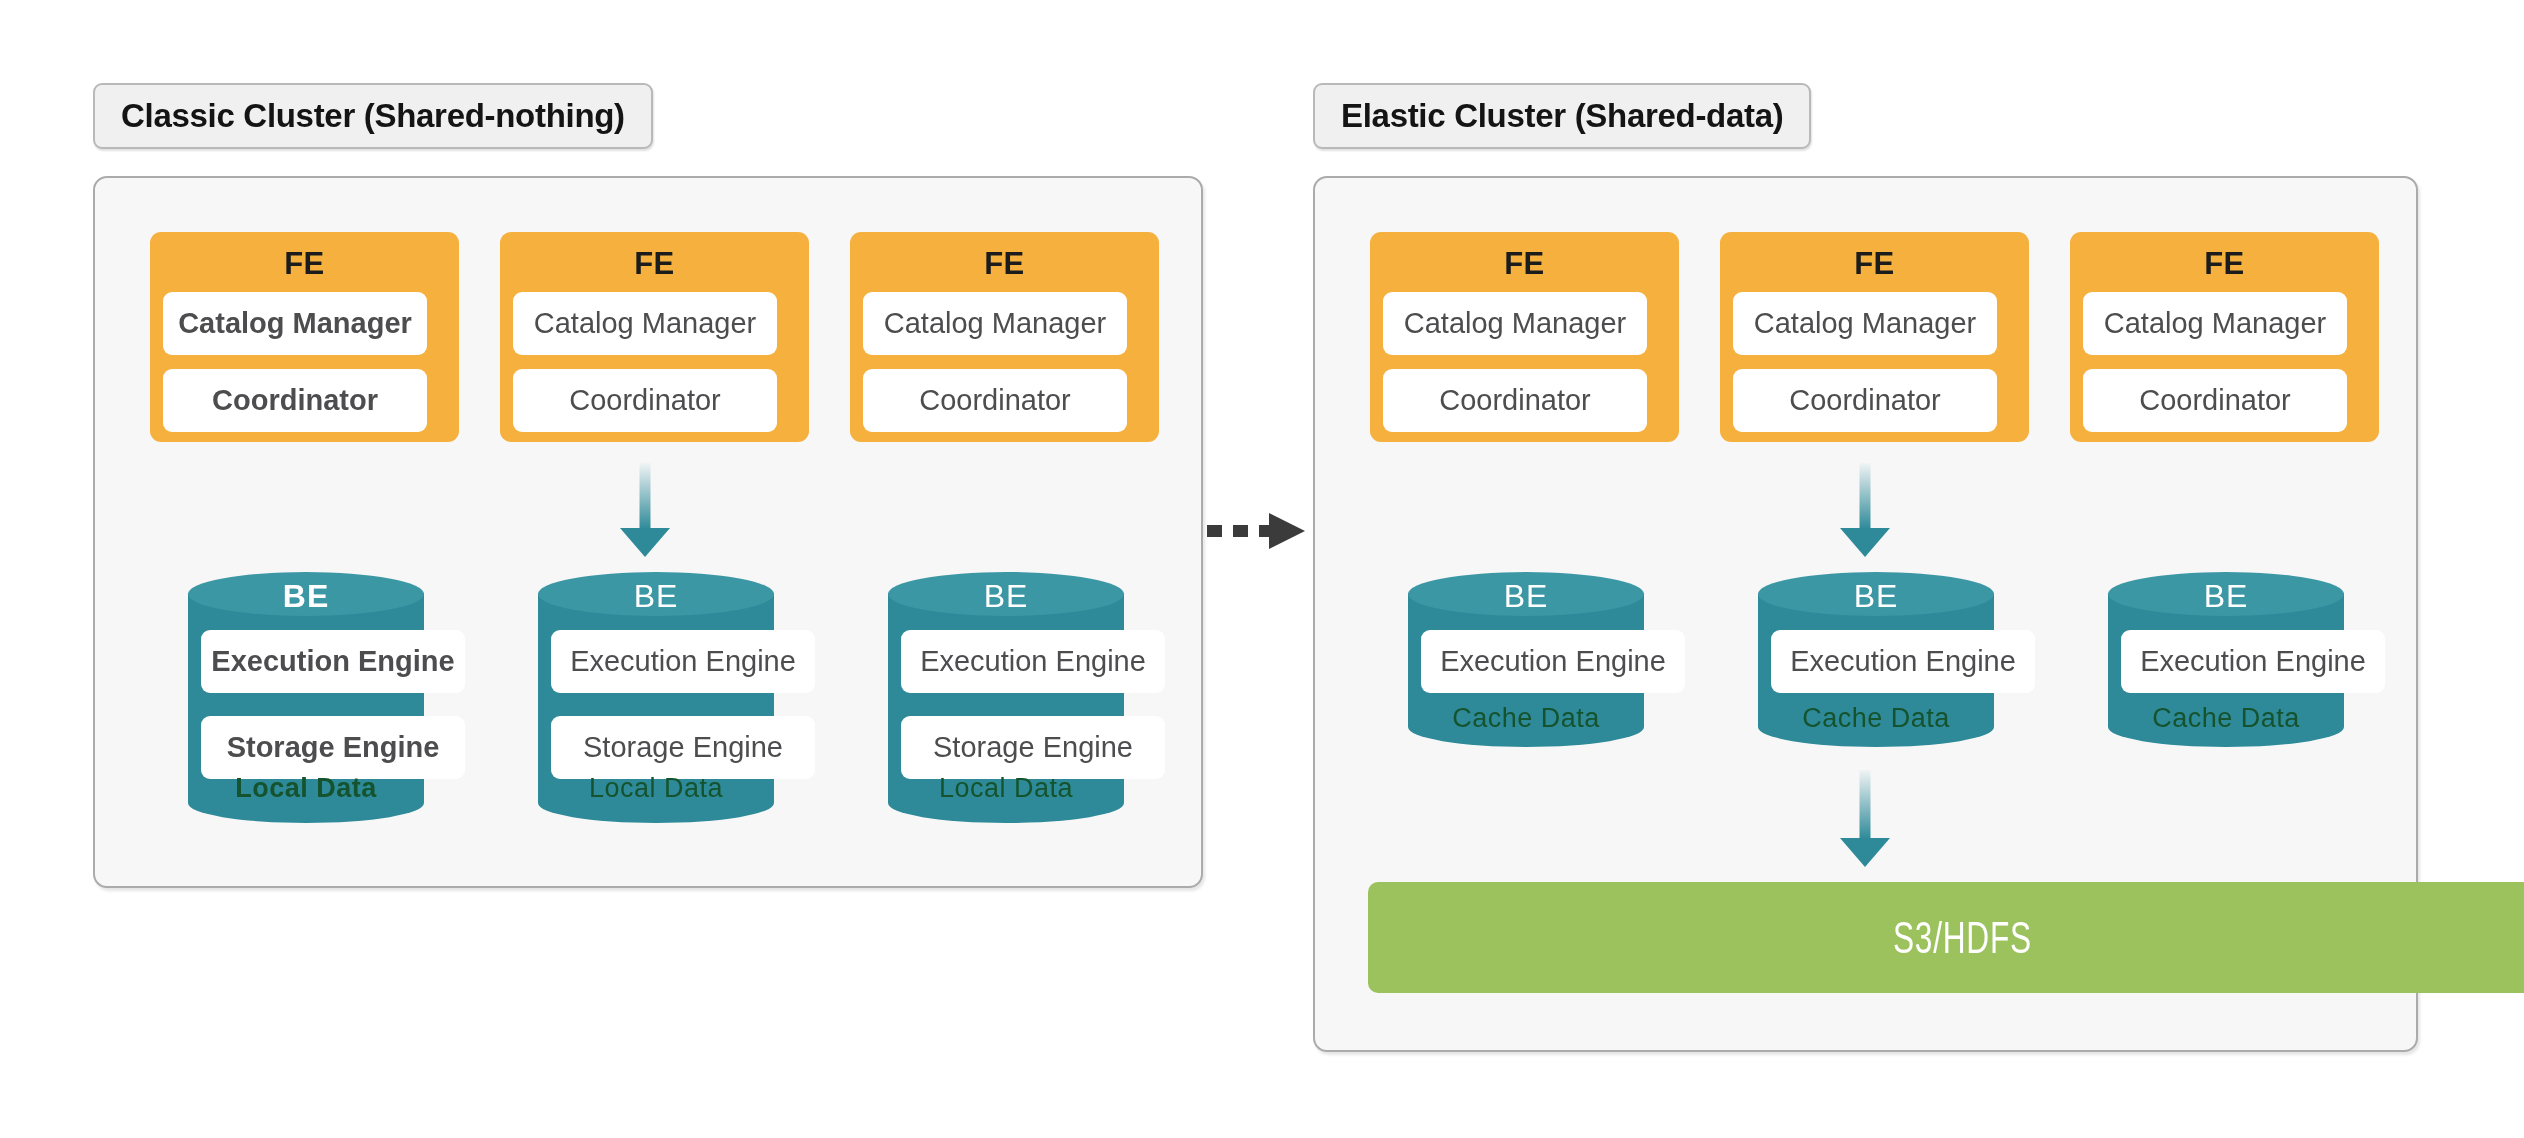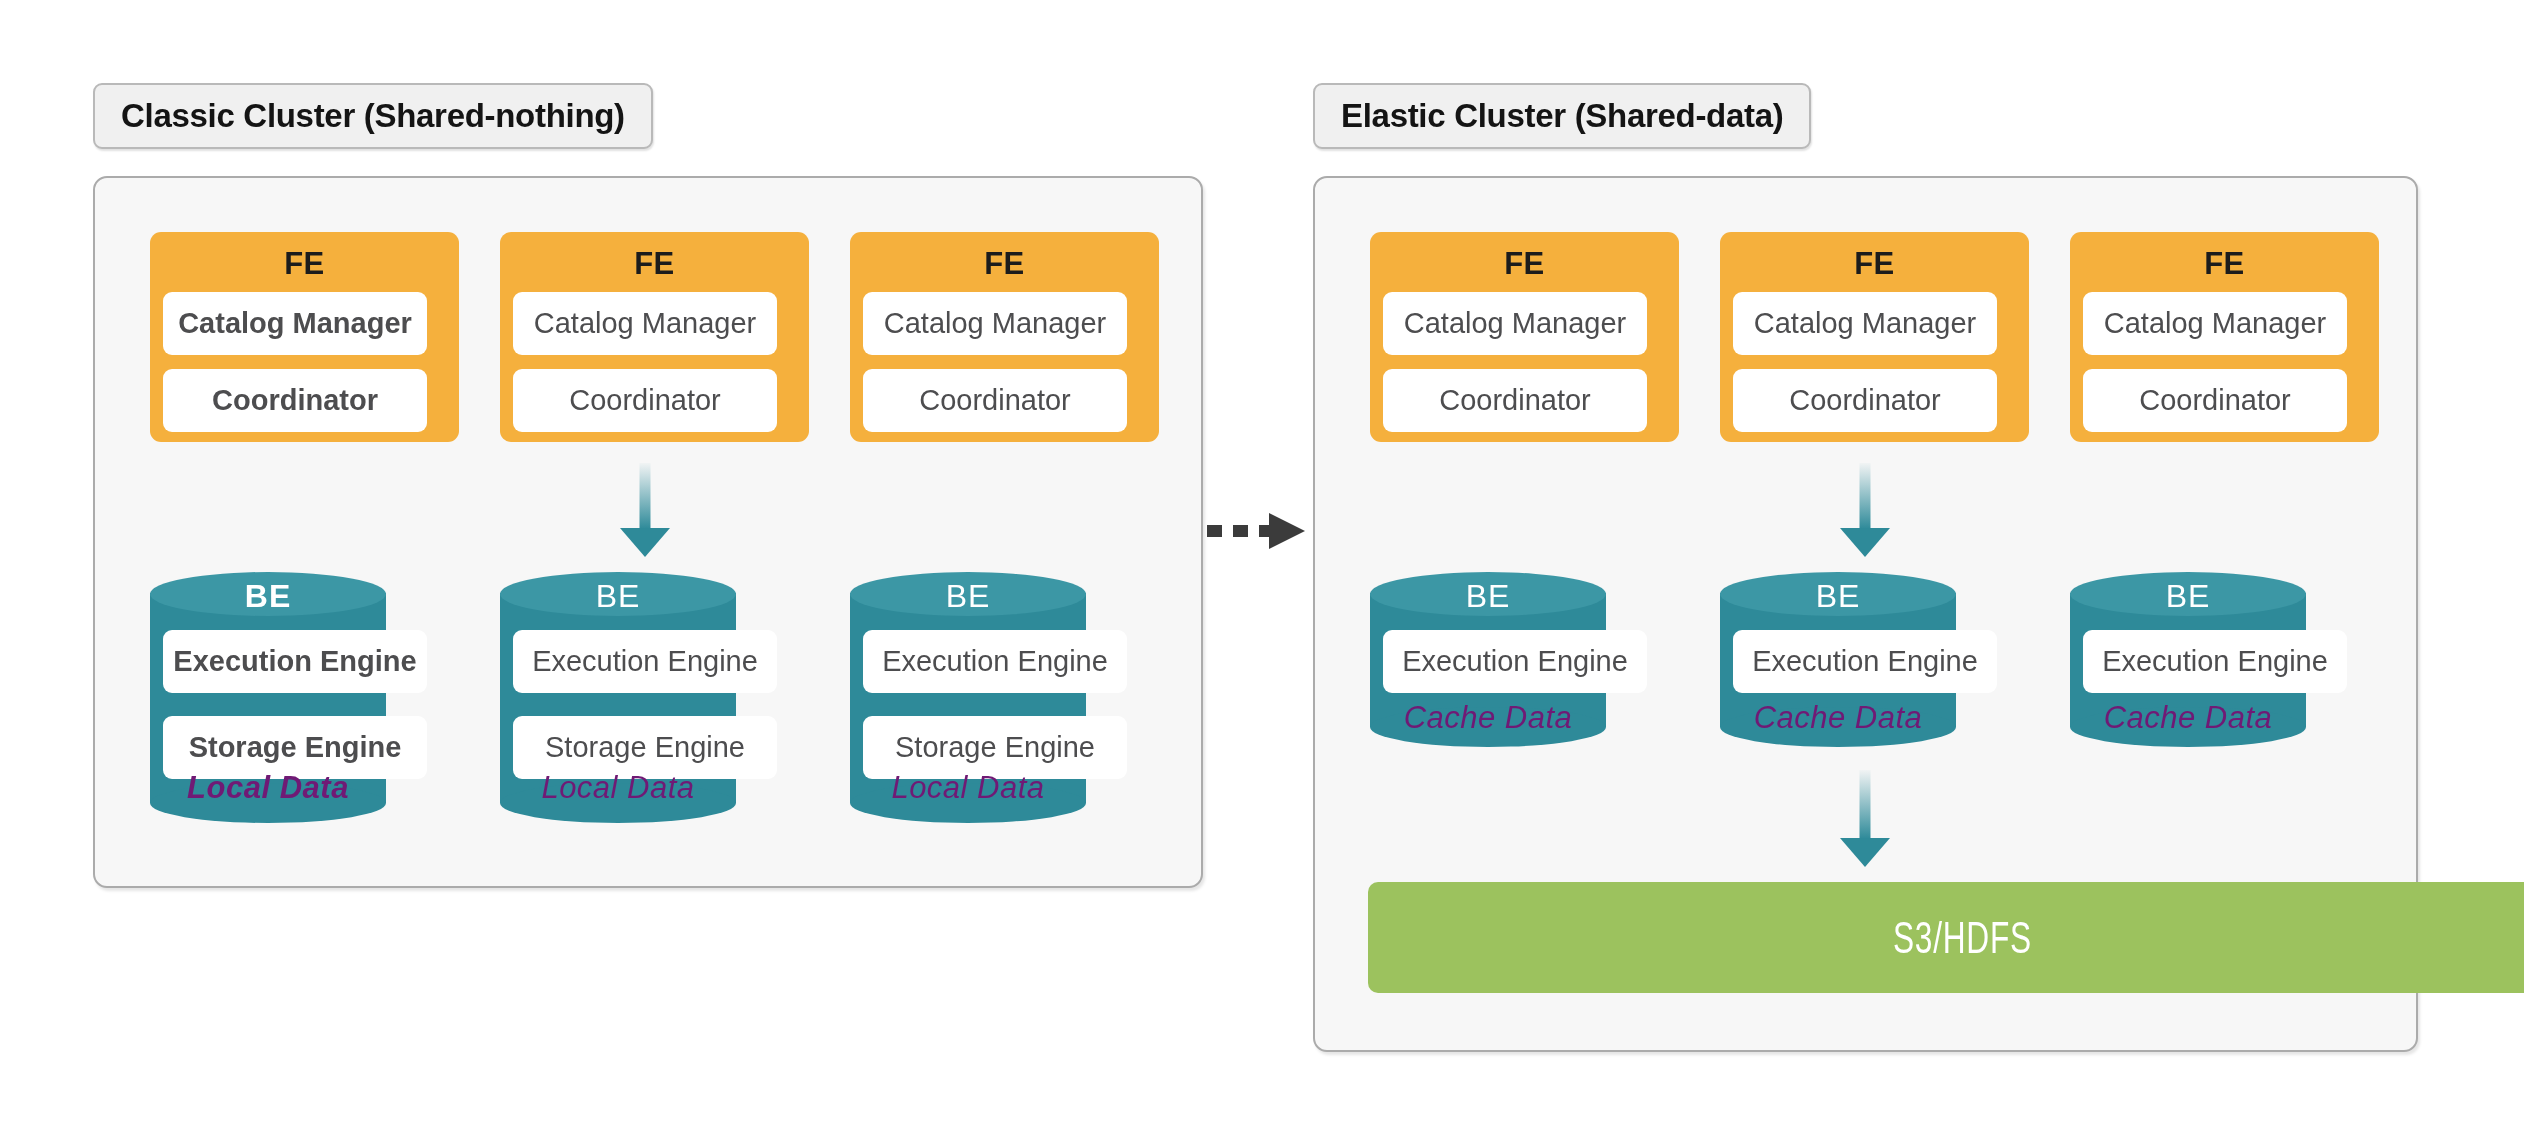--- a/index.html
+++ b/index.html
@@ -51,36 +51,36 @@
     position:absolute;left:13px;width:264px;height:63px;
     background:#fff;border-radius:9px;
     display:flex;align-items:center;justify-content:center;box-sizing:border-box;
   }
   .white-box span{
     font-size:29px;font-weight:400;color:var(--component-text);white-space:nowrap;
   }
   .fe-node .white-box.pos1{top:60px;}
   .fe-node .white-box.pos2{top:137px;}
   
-  .be-node{position:absolute;width:236px;top:572px;}
+  .be-node{position:absolute;width:236px;top:572px;margin-left:38px;}
   .cyl-body{position:absolute;left:0;right:0;top:21px;bottom:20px;background:var(--be-body);}
   .cyl-bottom{position:absolute;left:0;right:0;bottom:0;height:40px;border-radius:50%;background:var(--be-body);}
   .cyl-top{position:absolute;left:0;right:0;top:0;height:44px;border-radius:50%;background:var(--be-top);}
   .be-label{
     position:absolute;top:2px;left:0;right:0;height:44px;z-index:3;
     display:flex;align-items:center;justify-content:center;
     font-size:32px;font-weight:400;color:#fff;letter-spacing:1px;
   }
   .be-node .white-box{z-index:3;}
   .be-node .white-box.pos1{top:58px;text-align:center;}
   .be-node .white-box.pos2{top:144px;}
   .data-label{
     position:absolute;left:0;right:0;height:36px;z-index:3;
     display:flex;align-items:center;justify-content:center;
-    font-size:31px;font-weight:400;color:#701a75;letter-spacing:.5px;font-style:italic;
+    font-size:27px;font-weight:400;color:#14532d;letter-spacing:.5px;
   }
   .be-classic{height:251px;}
   .be-classic .data-label{top:198px;}
   .be-elastic{height:175px;}
   .be-elastic .data-label{top:128px;}
   
   .emph .white-box span{font-weight:600;}
   .emph .be-label{font-weight:700;}
   .emph .data-label{font-weight:700;}
   

